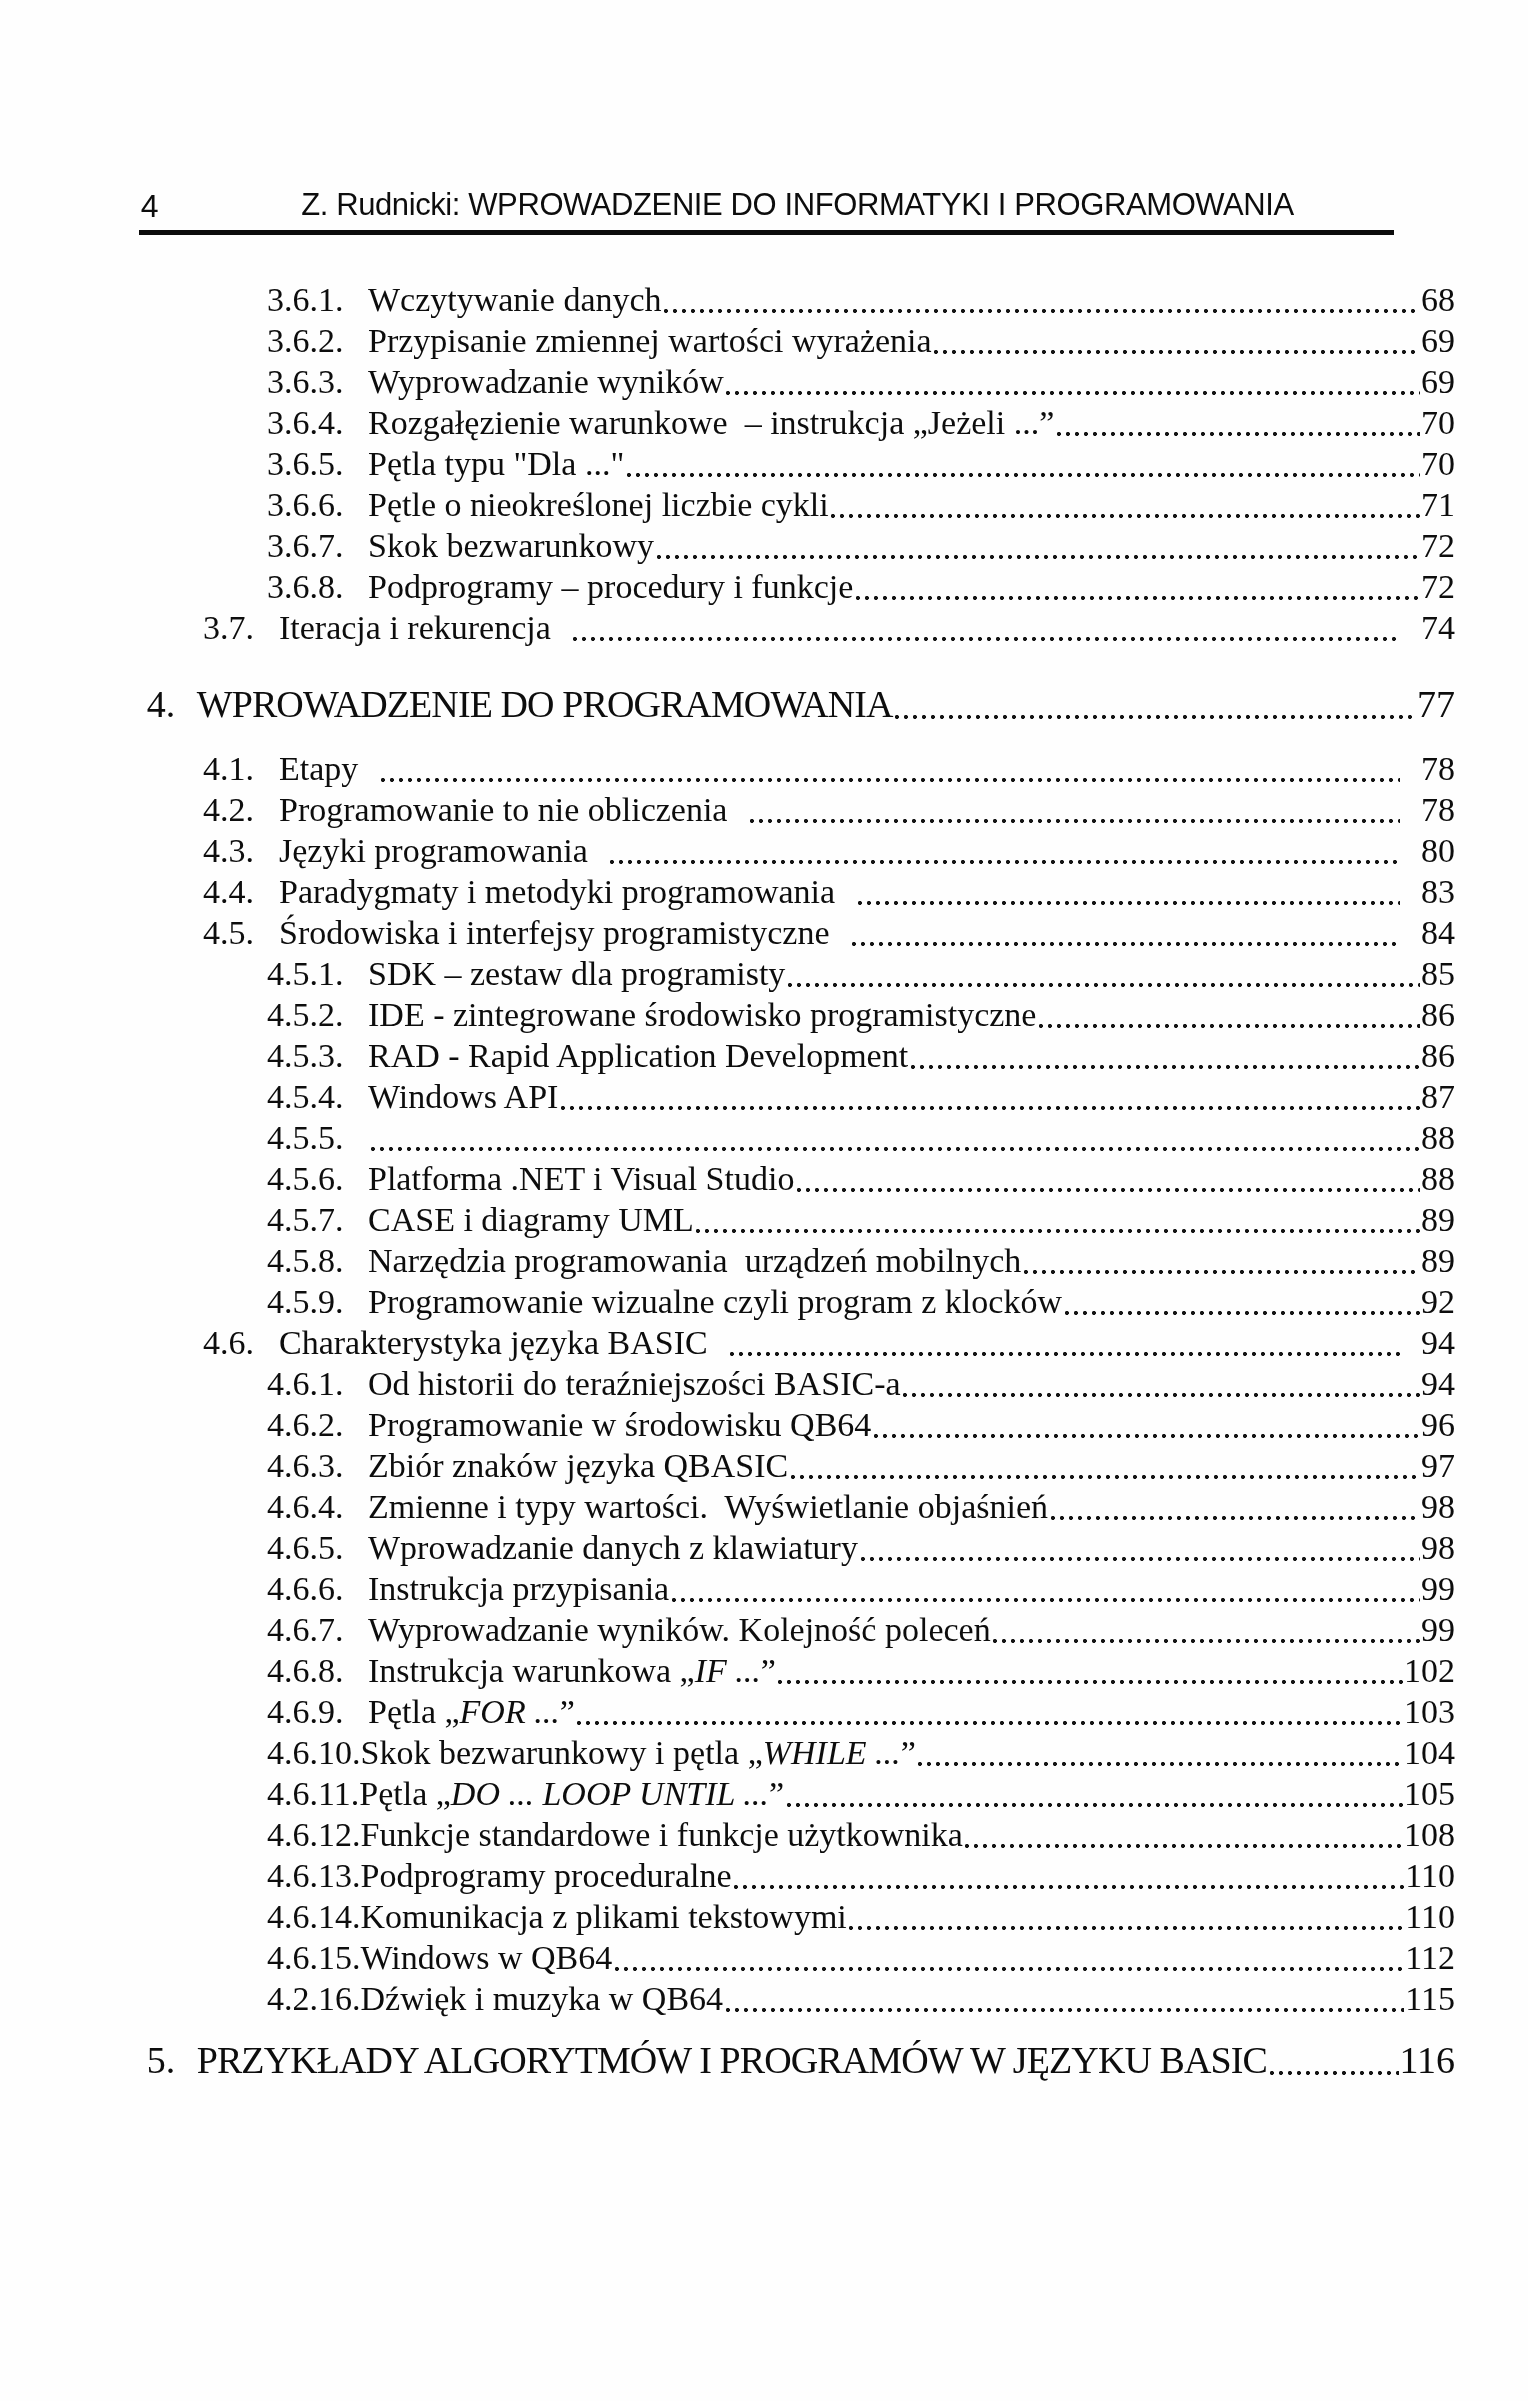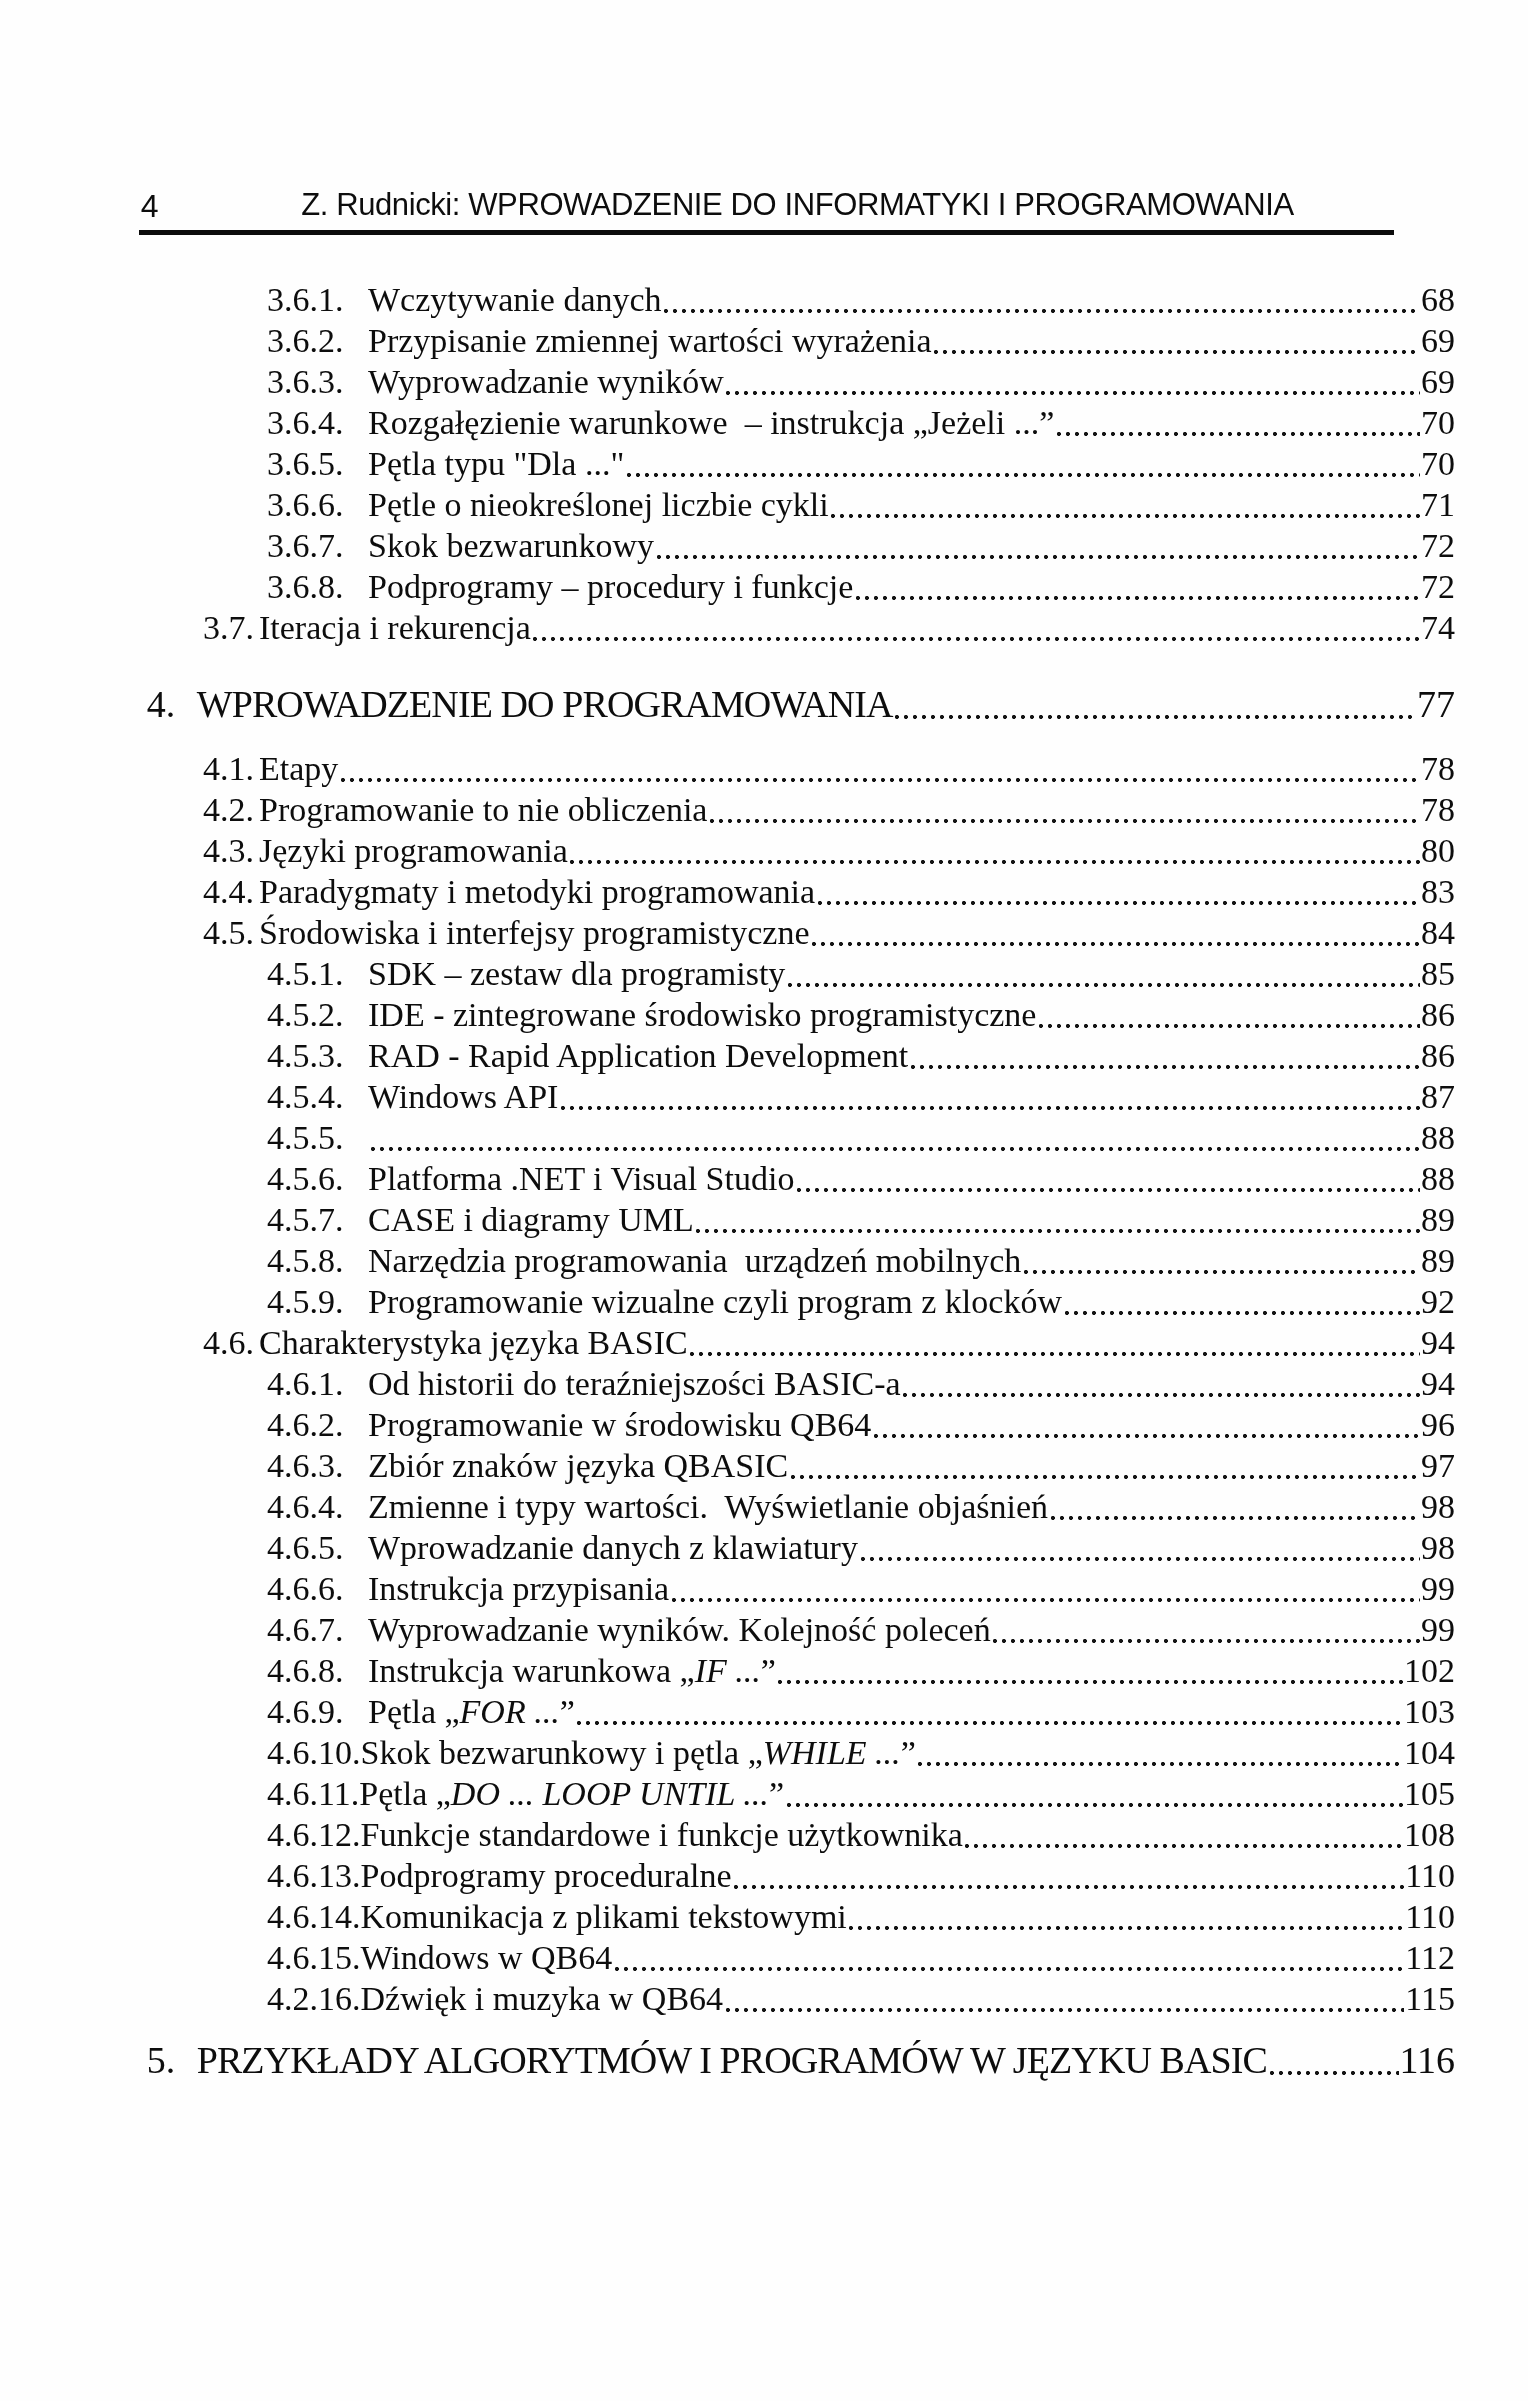--- a/index.html
+++ b/index.html
@@ -33,21 +33,21 @@
 
   
   .toc { position:absolute; left:139px; top:279px; width:1316px; }
 
   .row {
     display:flex; align-items:baseline;
     font-size:34px; line-height:41px;
     white-space:pre;
   }
   .lvl1 { padding-left:7.7px; }
-  .lvl2 { padding-left:64px; }
+  .lvl2 { padding-left:64px;gap:20px; }
   .lvl3 { padding-left:128px; }
 
   .num  { flex:0 0 auto; }
   .lvl1 .num { min-width:50px; }
   .lvl2 .num { min-width:56px; }
   .lvl3 .num { min-width:101px; }
   .tight .num { min-width:0; }
 
   .title { flex:0 1 auto; }
   .title i { font-style:italic; }

